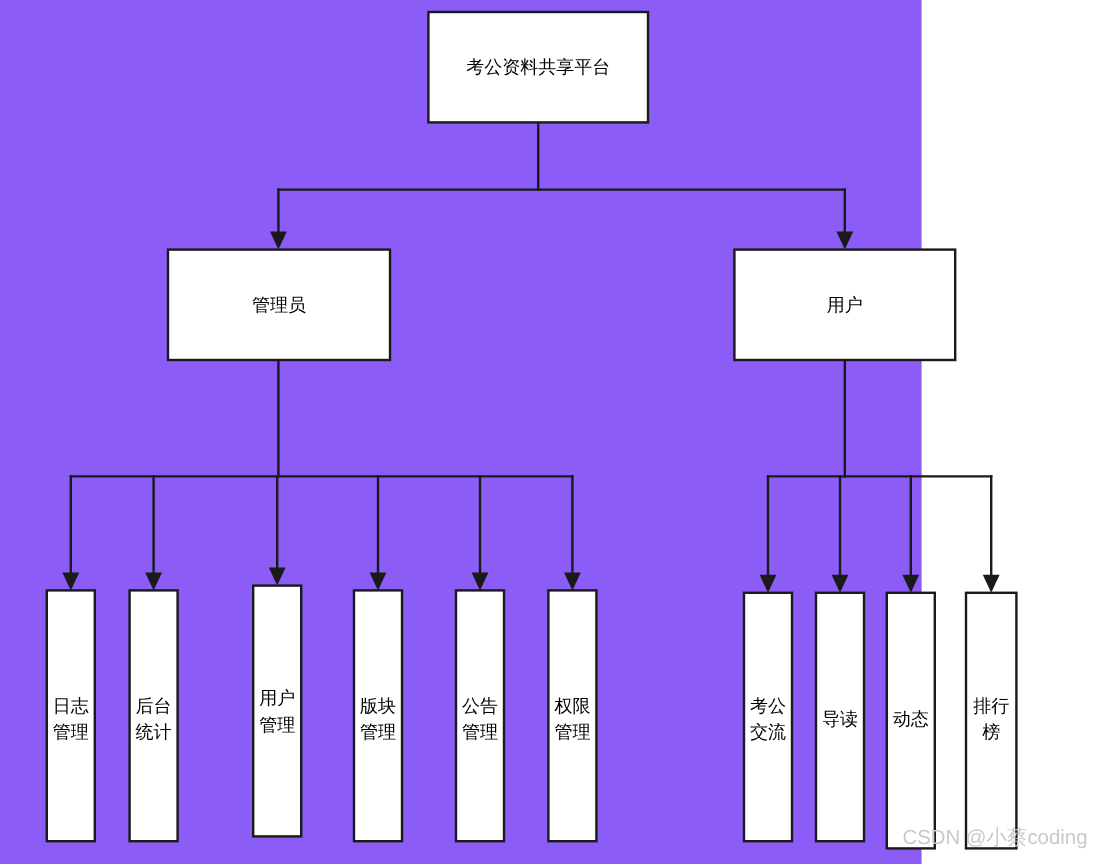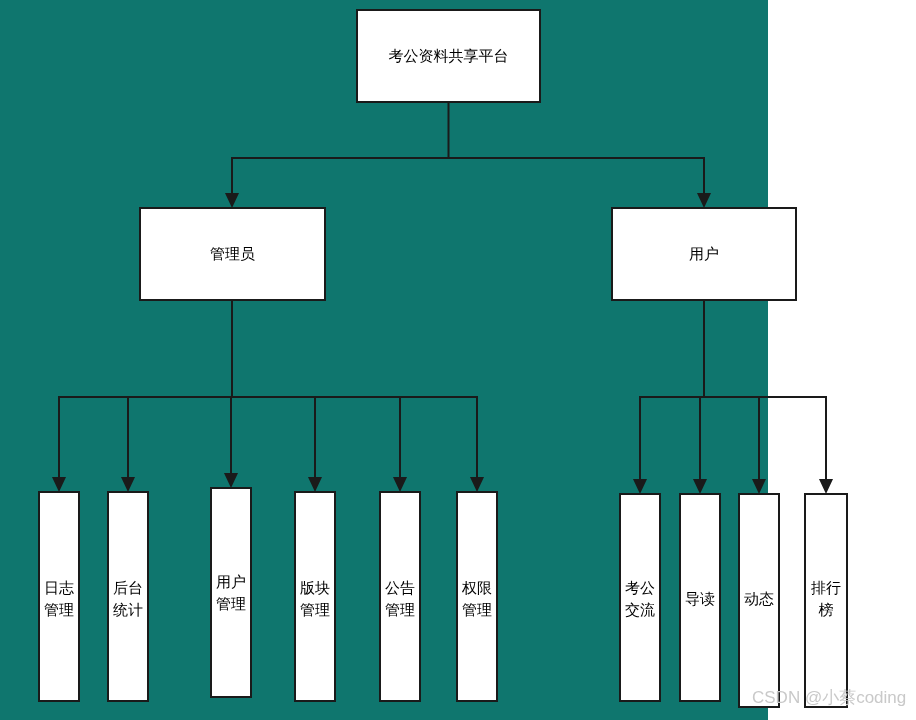--- a/index.html
+++ b/index.html
@@ -10,21 +10,21 @@
   body {
     width: 916px;
     height: 720px;
     font-family: "Liberation Sans", "DejaVu Sans", sans-serif;
     overflow: hidden;
   }
   #diagram-root {
     position: relative;
     width: 768px;
     height: 720px;
-    background: #0f766e;
+    background: #8b5cf6;
   }
   svg#org-chart {
     display: block;
     width: 916px;
     height: 720px;
   }
   .node-box {
     fill: #ffffff;
     stroke: #1a1a1a;
     stroke-width: 2;

